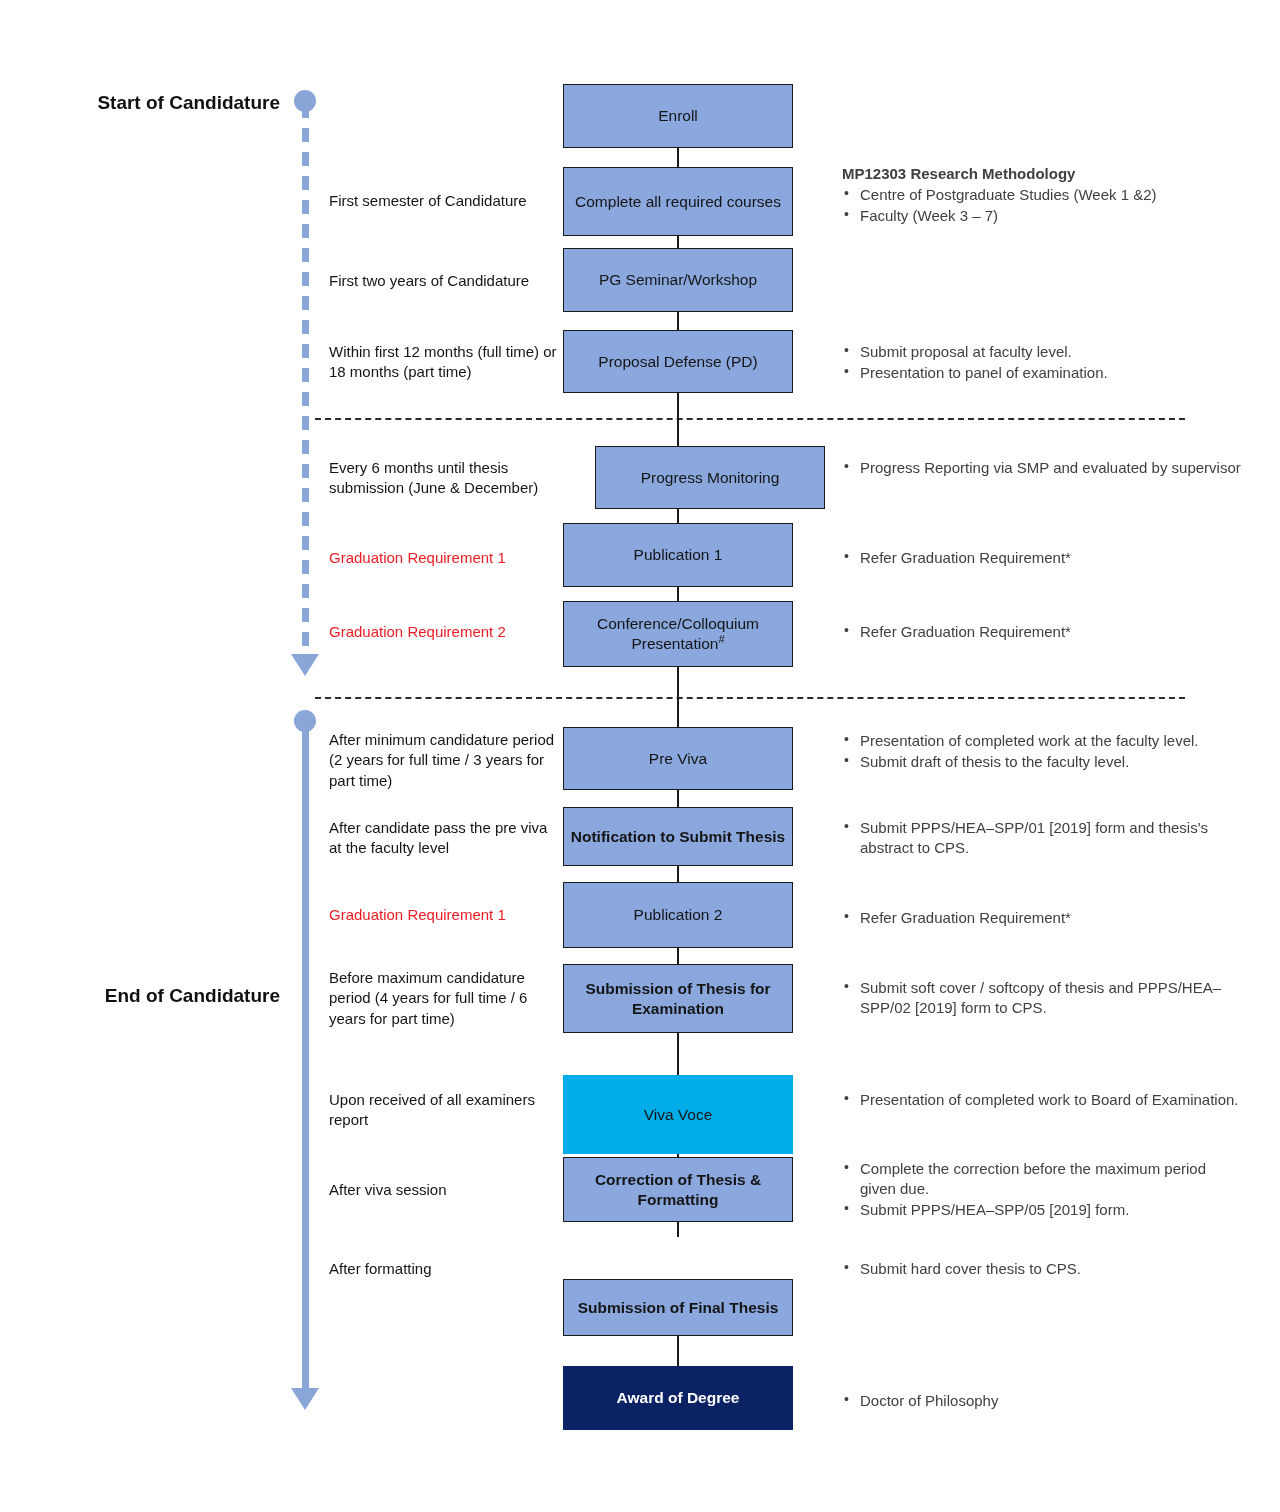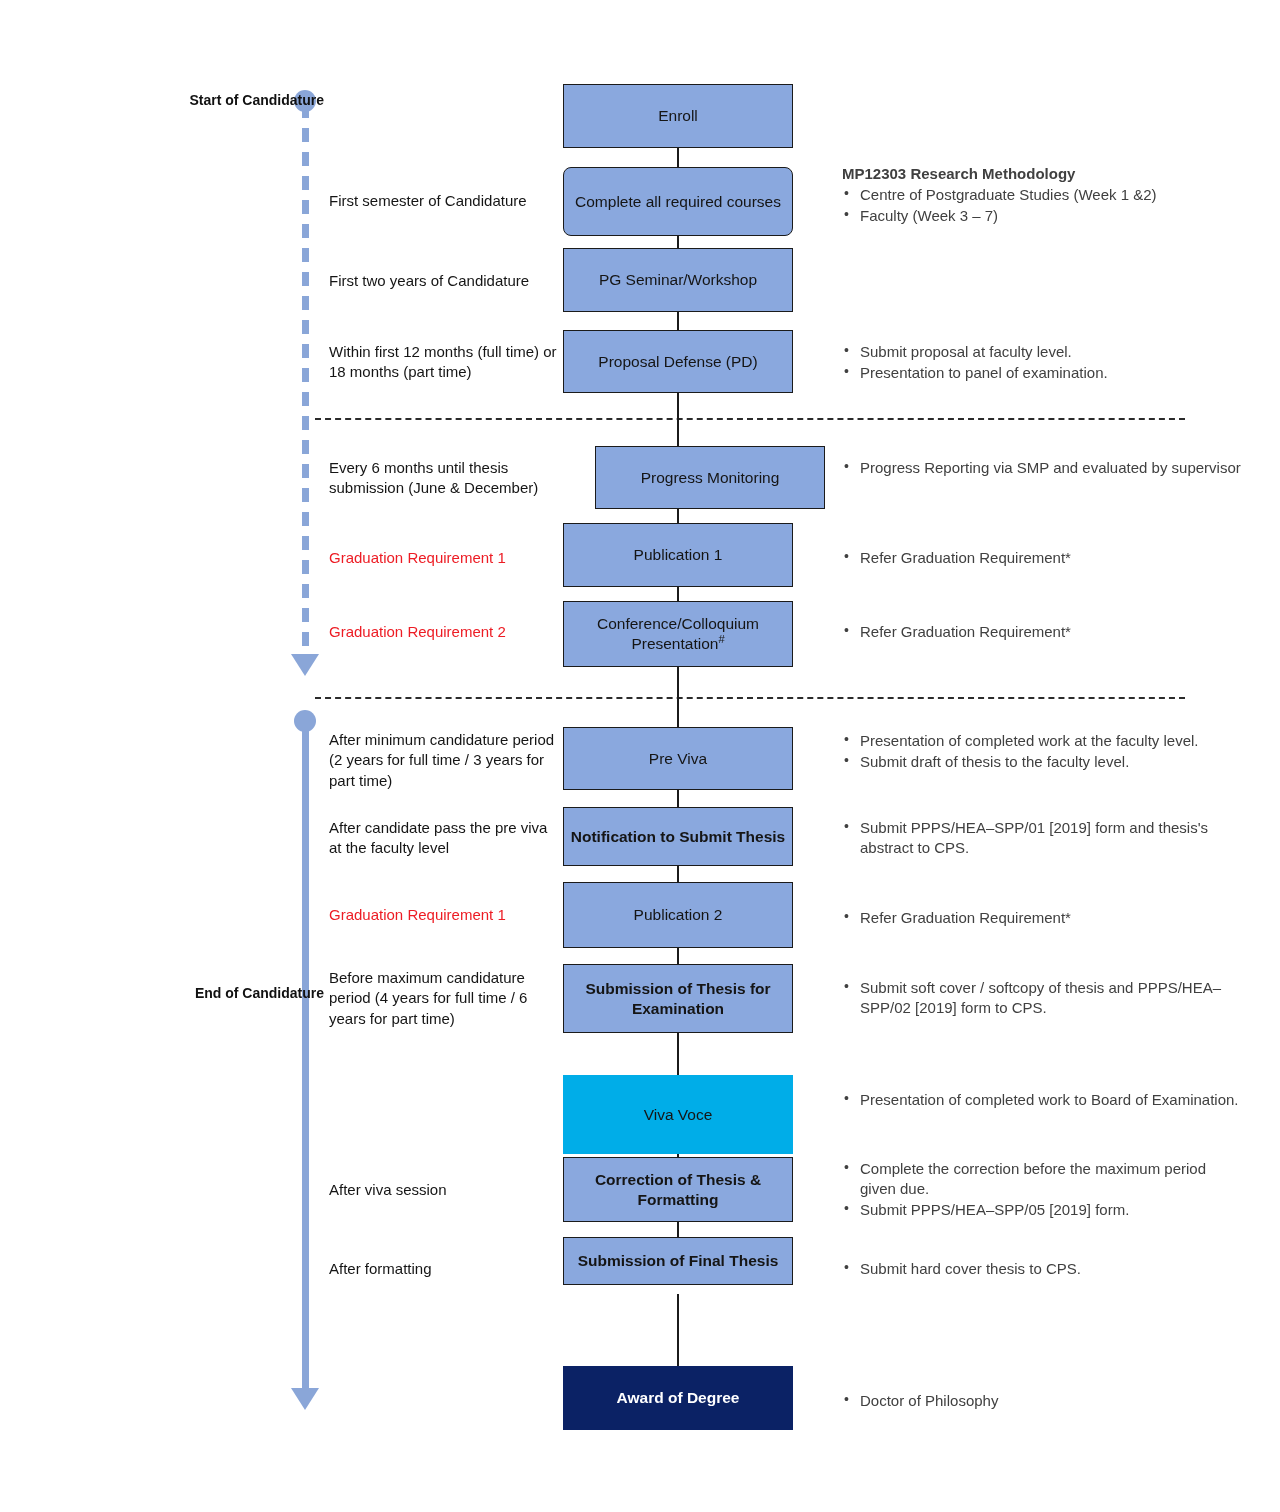--- a/index.html
+++ b/index.html
@@ -109,24 +109,23 @@
     color: #151515;
   }
   .cond.red { color: #ed1c24; }
 
   
   .era {
     position: absolute;
     left: 0;
     width: 280px;
     text-align: right;
-    font-size: 14px;
+    font-size: 19px;
     font-weight: bold;
     color: #111111;
-    margin-left: 44px;
   }
 
   
   .ann {
     position: absolute;
     left: 842px;
     width: 400px;
     font-size: 15px;
     line-height: 1.32;
     color: #404040;
@@ -183,21 +182,21 @@
   <div class="conn" style="top:866px; height:16px;"></div>
   <div class="conn" style="top:948px; height:16px;"></div>
   <div class="conn" style="top:1033px; height:42px;"></div>
   <div class="conn" style="top:1141px; height:16px;"></div>
   <div class="conn" style="top:1222px; height:15px;"></div>
   <div class="conn" style="top:1294px; height:72px;"></div>
 
   <div class="box" style="top:84px; height:64px;">Enroll</div>
 
   <div class="cond" style="top:191px;">First semester of Candidature</div>
-  <div class="box" style="top:167px; height:69px;border-radius:8px;">Complete all required courses</div>
+  <div class="box" style="top:167px; height:69px;">Complete all required courses</div>
   <div class="ann" style="top:164px;">
     <div class="ann-head">MP12303  Research Methodology</div>
     <ul>
       <li>Centre of Postgraduate Studies (Week 1 &amp;2)</li>
       <li>Faculty (Week 3 – 7)</li>
     </ul>
   </div>
 
   <div class="cond" style="top:271px;">First two years of Candidature</div>
   <div class="box" style="top:248px; height:64px;">PG Seminar/Workshop</div>
@@ -263,38 +262,39 @@
   </div>
 
   <div class="cond" style="top:968px;">Before maximum candidature period (4 years for full time / 6 years for part time)</div>
   <div class="box bold" style="top:964px; height:69px;">Submission of Thesis for Examination</div>
   <div class="ann" style="top:978px;">
     <ul>
       <li>Submit soft cover / softcopy of thesis and PPPS/HEA–SPP/02 [2019] form to CPS.</li>
     </ul>
   </div>
 
+  <div class="cond" style="top:1090px;">Upon received of all examiners report</div>
   <div class="box cyan" style="top:1075px; height:79px;">Viva Voce</div>
   <div class="ann" style="top:1090px;">
     <ul>
       <li>Presentation of completed work to  Board of Examination.</li>
     </ul>
   </div>
 
   <div class="cond" style="top:1180px;">After viva session</div>
   <div class="box bold" style="top:1157px; height:65px;">Correction of Thesis &amp; Formatting</div>
   <div class="ann" style="top:1159px;">
     <ul>
       <li>Complete the correction before the maximum period given due.</li>
       <li>Submit PPPS/HEA–SPP/05 [2019] form.</li>
     </ul>
   </div>
 
   <div class="cond" style="top:1259px;">After formatting</div>
-  <div class="box bold" style="top:1237px; height:48px;">Submission of Final Thesis</div>
+  <div class="box bold" style="top:1279px; height:57px;">Submission of Final Thesis</div>
   <div class="ann" style="top:1259px;">
     <ul>
       <li>Submit hard cover thesis to CPS.</li>
     </ul>
   </div>
 
   <div class="box navy" style="top:1366px; height:64px;">Award of Degree</div>
   <div class="ann" style="top:1391px;">
     <ul>
       <li>Doctor of Philosophy</li>

